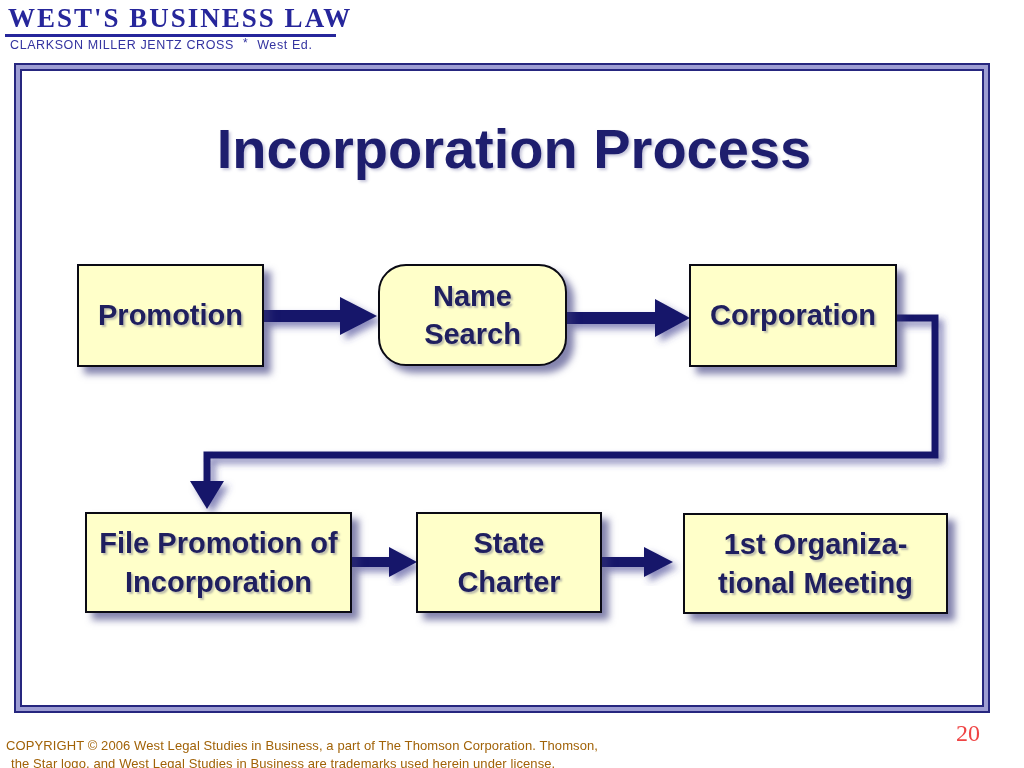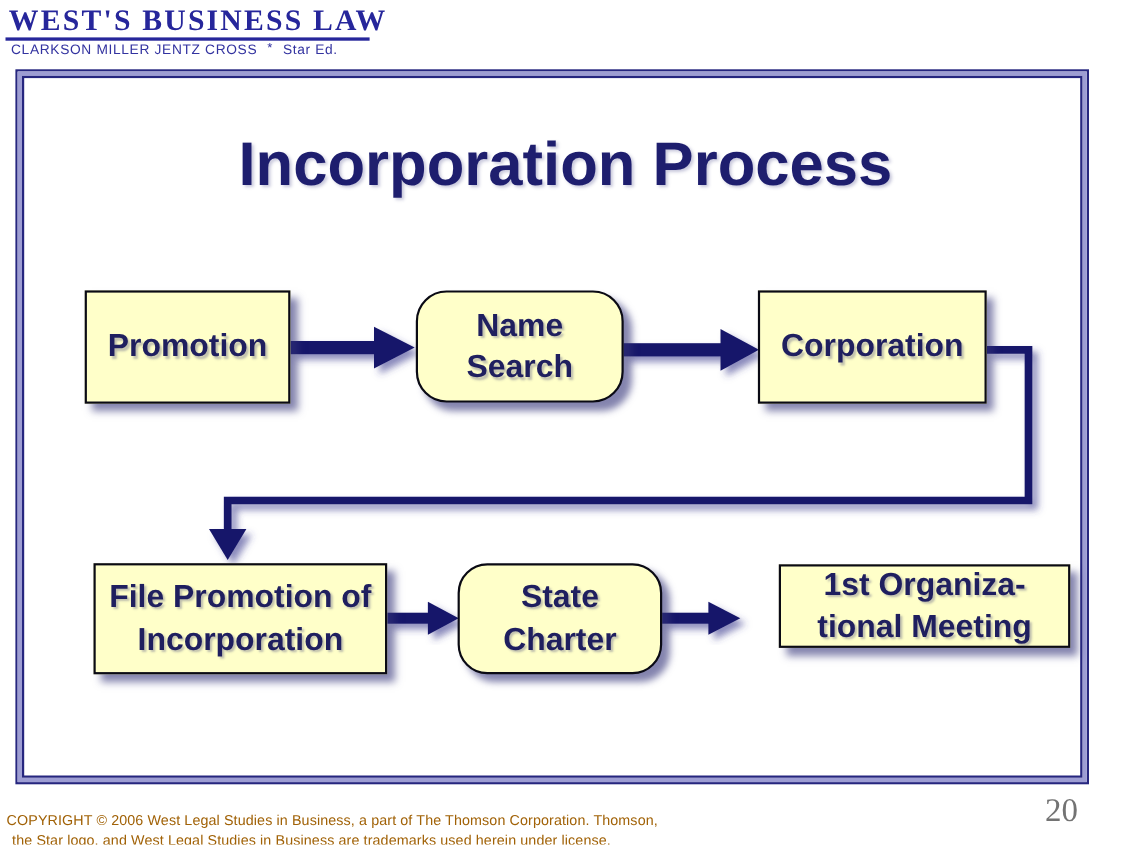--- a/index.html
+++ b/index.html
@@ -105,22 +105,22 @@
     align-items: center;
     justify-content: center;
     text-align: center;
     white-space: pre-line;
     text-shadow: 2px 2px 2px rgba(40,40,110,0.30);
   }
   #node-promotion     { left: 77px;  top: 264px; width: 187px; height: 103px; text-align: center; }
   #node-name-search   { left: 378px; top: 264px; width: 189px; height: 102px; border-radius: 28px; }
   #node-subscribers   { left: 689px; top: 264px; width: 208px; height: 103px; }
   #node-file-articles { left: 85px;  top: 512px; width: 267px; height: 101px; }
-  #node-state-charter { left: 416px; top: 512px; width: 186px; height: 101px; border-radius: 27px; }
-  #node-first-org     { left: 708px; top: 513px; width: 265px; height: 76px; }
+  #node-state-charter { left: 416px; top: 512px; width: 186px; height: 101px; }
+  #node-first-org     { left: 683px; top: 513px; width: 265px; height: 101px; }
 
   
   .connectors {
     position: absolute;
     left: 0;
     top: 0;
     width: 1024px;
     height: 768px;
     pointer-events: none;
   }
@@ -137,34 +137,34 @@
   }
   .footer .line2 { padding-left: 5px; }
 
   .page-number {
     position: absolute;
     left: 930px;
     top: 720px;
     width: 50px;
     text-align: right;
     font-family: "Liberation Serif", serif;
-    font-size: 30px;
-    color: #737373;
+    font-size: 24px;
+    color: #ef4444;
   }
 </style>
 </head>
 <body>
 
 <div class="stage">
 
   <header>
     <div class="brand-title">WEST'S BUSINESS LAW</div>
     <div class="brand-underline"></div>
     <div class="brand-subtitle">
-      <span>CLARKSON MILLER JENTZ CROSS</span><span class="star">*</span><span>Star Ed.</span>
+      <span>CLARKSON MILLER JENTZ CROSS</span><span class="star">*</span><span>West Ed.</span>
     </div>
   </header>
 
   <div class="frame-outer">
     <div class="frame-mid">
       <div class="frame-inner"></div>
     </div>
   </div>
 
   <h1 class="slide-title">Incorporation Process</h1>

